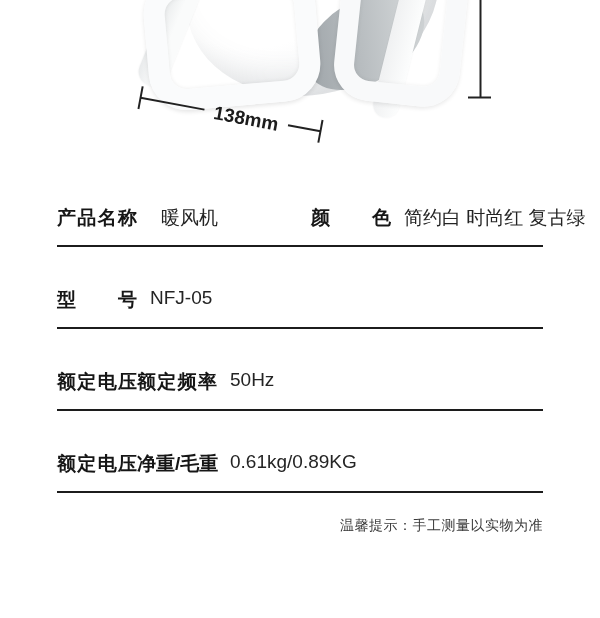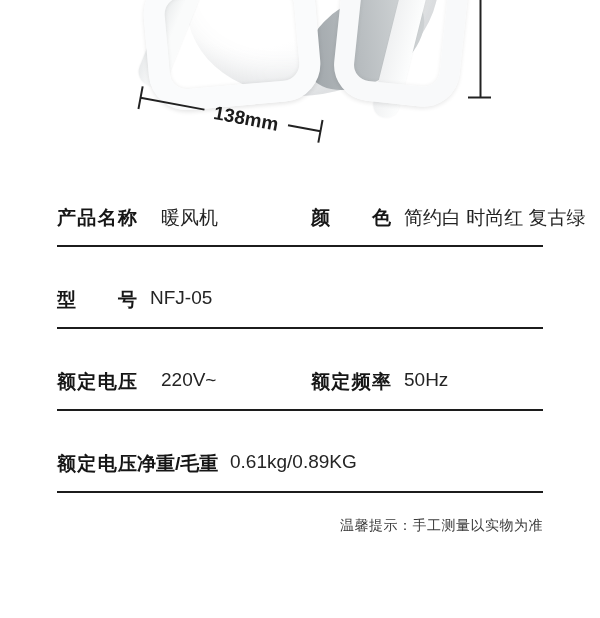--- a/index.html
+++ b/index.html
@@ -110,21 +110,20 @@
     <span class="val val2">简约白 时尚红 复古绿</span>
   </div>
 
   <div class="spec-row">
     <span class="lbl">型号</span>
     <span class="val val2">NFJ-05</span>
   </div>
 
   <div class="spec-row">
     <span class="lbl">额定电压</span>
-    <span class="val val1">220V~</span>
     <span class="lbl">额定频率</span>
     <span class="val val2">50Hz</span>
   </div>
 
   <div class="spec-row">
     <span class="lbl">额定电压</span>
     <span class="lbl">净重/毛重</span>
     <span class="val val2">0.61kg/0.89KG</span>
   </div>
 

